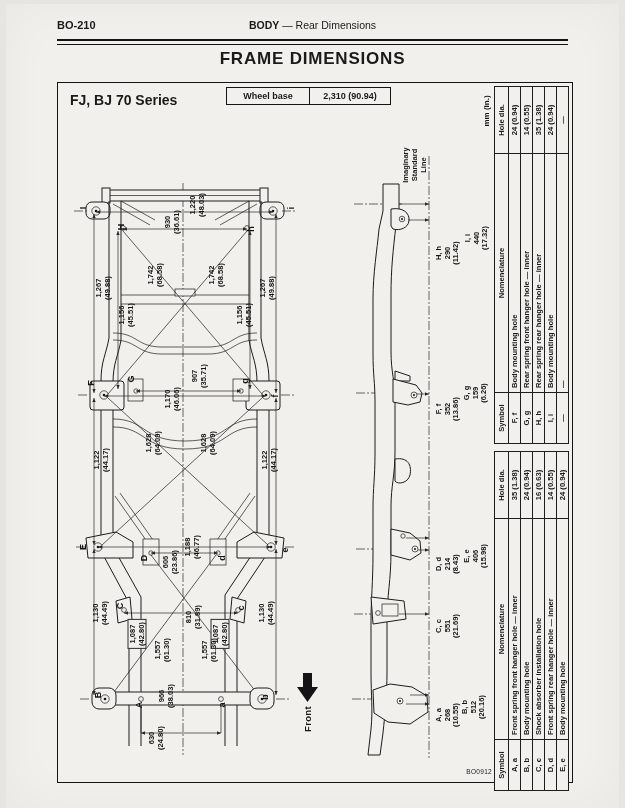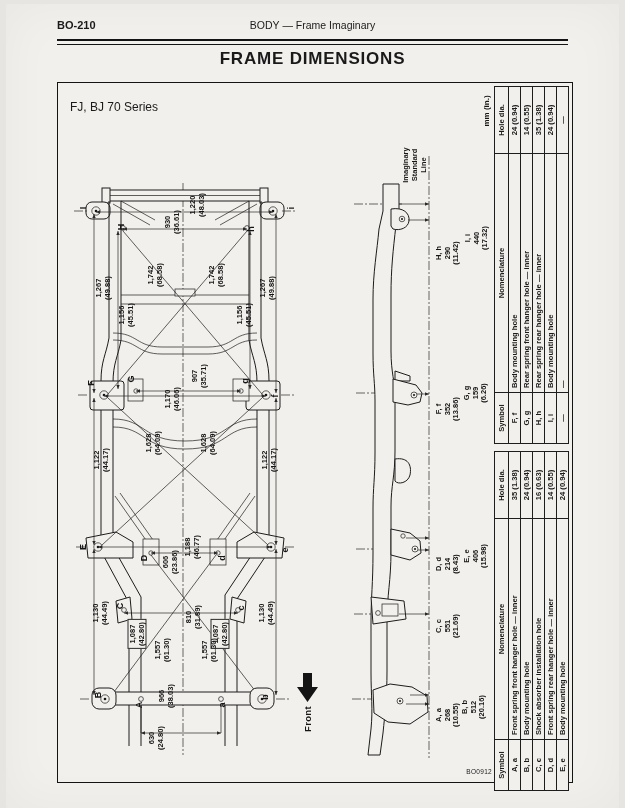--- a/index.html
+++ b/index.html
@@ -2,26 +2,26 @@
 <html><head>
 <meta charset="utf-8">
 <style>
   html,body{margin:0;padding:0;}
   body{width:625px;height:808px;background:#e7e5e1;font-family:"Liberation Sans",sans-serif;color:#1a1a1a;position:relative;overflow:hidden;}
   .sheet{position:absolute;left:6px;top:4px;right:6px;bottom:0;background:#f2f0ec;box-shadow:inset 0 0 50px rgba(0,0,0,.04);}
   .abs{position:absolute;}
   
   .pgcode{left:57px;top:19px;font-weight:bold;font-size:11px;}
   .sechead{left:0;top:19px;width:625px;text-align:center;font-size:10.5px;}
-  .sechead b{font-weight:normal;}
+  .sechead b{font-weight:bold;}
   .rule{left:57px;top:39px;width:511px;height:3px;border-top:2.5px solid #141414;border-bottom:1px solid #141414;}
   .title{left:0;top:49px;width:625px;text-align:center;font-weight:bold;font-size:17px;letter-spacing:.8px;}
   
   .figbox{left:57px;top:82px;width:514px;height:699px;border:1.5px solid #141414;}
-  .series{left:12px;top:9px;font-weight:normal;font-size:12px;margin-top:8px;}
+  .series{left:12px;top:9px;font-weight:bold;font-size:14px;}
   .wbtable{left:168px;top:4px;width:163px;height:16px;border:1.3px solid #141414;display:flex;}
   .wbtable .cell{height:100%;display:flex;align-items:center;justify-content:center;font-weight:bold;font-size:9px;}
   .wbtable .c1{width:82px;border-right:1.3px solid #141414;}
   .wbtable .c2{flex:1;}
   
   .rl{position:absolute;width:0;height:0;}
   .rli{position:absolute;left:0;top:0;transform:translate(-50%,-50%) rotate(-90deg);text-align:center;white-space:nowrap;font-weight:bold;font-size:7.5px;line-height:8.5px;color:#161616;}
   .rli.boxed{border:.9px solid #2a2a2a;padding:0 2px;background:#f2f0ec;}
   .rlet .rli{font-size:9px;}
   .sidelbl .rli{font-size:7.5px;}
@@ -45,26 +45,30 @@
   .cl{stroke:#2a2a2a;fill:none;stroke-width:.7;stroke-dasharray:9 2 2 2;}
   .paper{fill:#f2f0ec;}
   .blk{fill:#141414;stroke:none;}
 </style>
 </head>
 <body>
 
 <div class="sheet"></div>
 
 <div class="abs pgcode">BO-210</div>
-<div class="abs sechead"><b>BODY</b>&nbsp;<span>— Frame Imaginary</span></div>
+<div class="abs sechead"><b>BODY</b>&nbsp;<span>— Rear Dimensions</span></div>
 <div class="abs rule"></div>
 <div class="abs title">FRAME DIMENSIONS</div>
 
 <div class="abs figbox">
   <div class="abs series">FJ, BJ 70 Series</div>
+  <div class="abs wbtable">
+    <div class="cell c1">Wheel base</div>
+    <div class="cell c2">2,310 (90.94)</div>
+  </div>
 
   <svg width="514" height="699" viewBox="0 0 514 699">
     <defs>
       <marker id="ah" markerWidth="7" markerHeight="6" refX="6" refY="2.5" orient="auto-start-reverse">
         <path d="M0,0 L6,2.5 L0,5 Z" fill="#2a2a2a"></path>
       </marker>
     </defs>
 
     <g>
       <path class="cl" d="M125,100 V672"></path>

